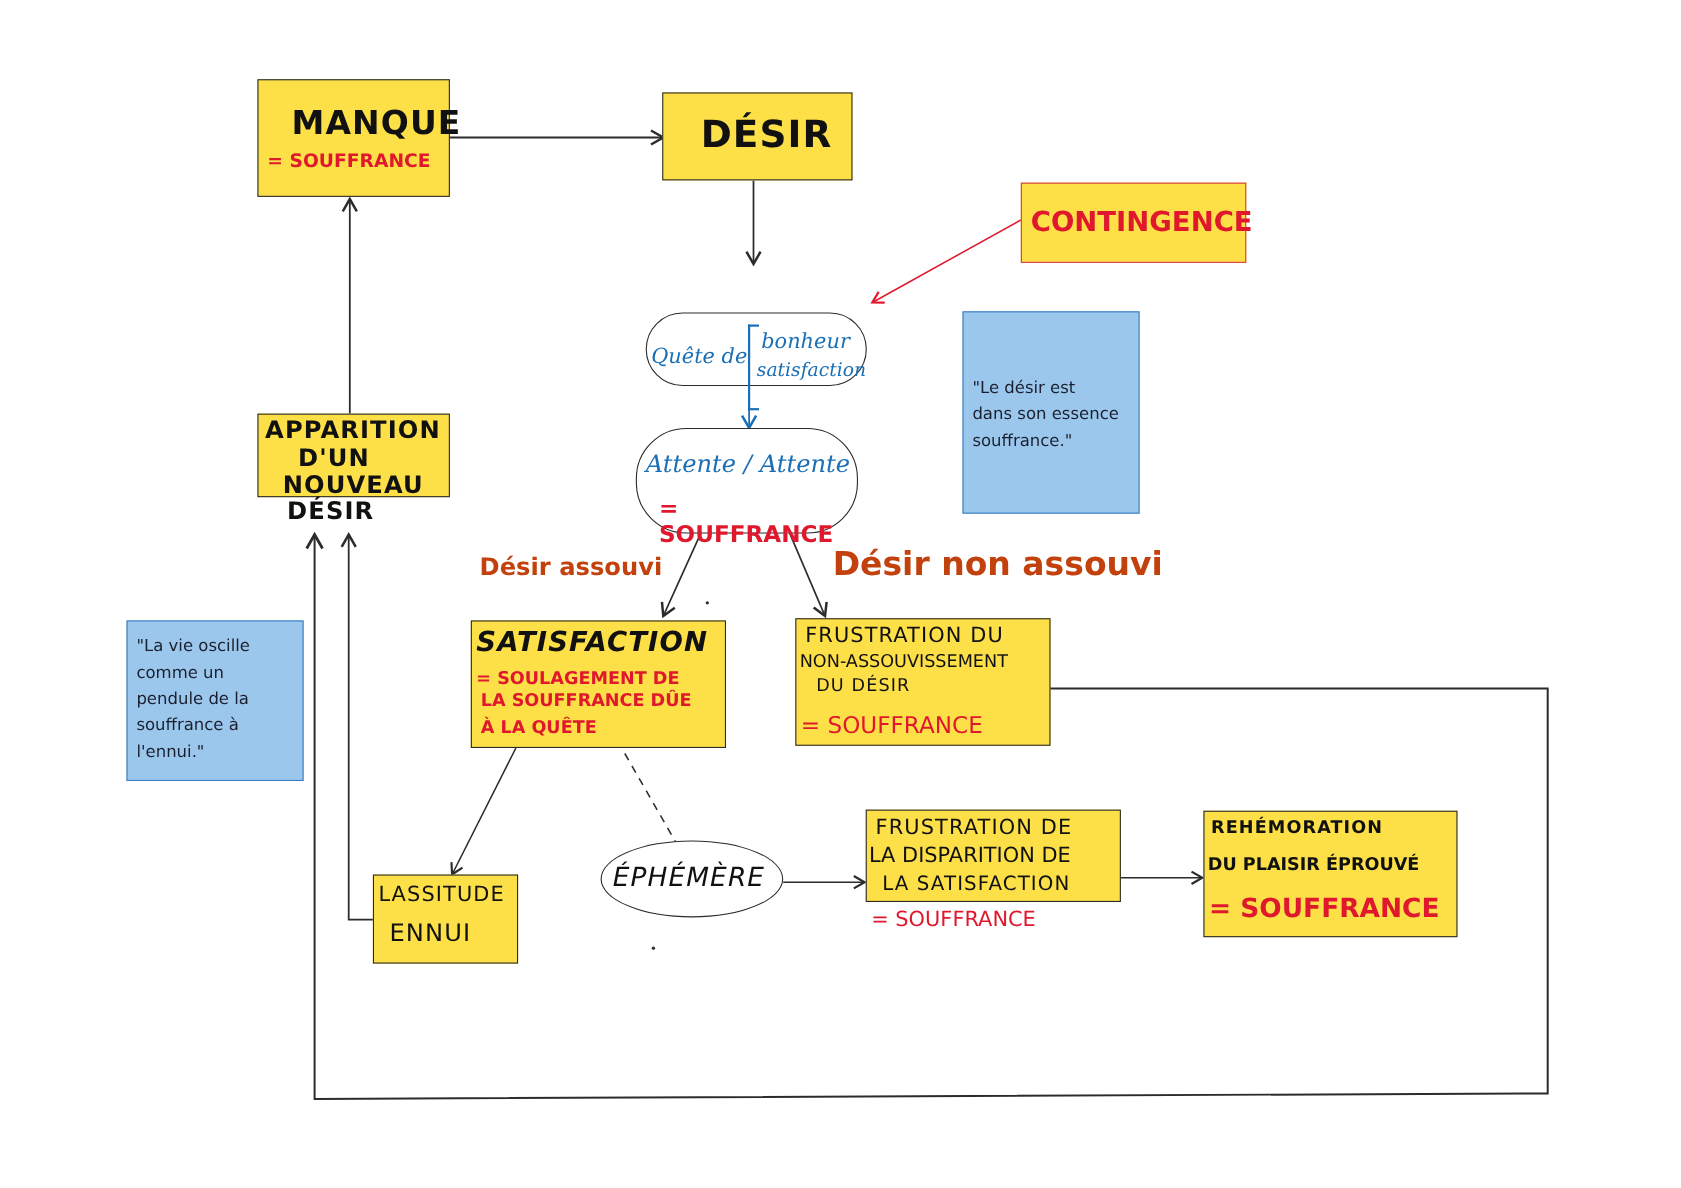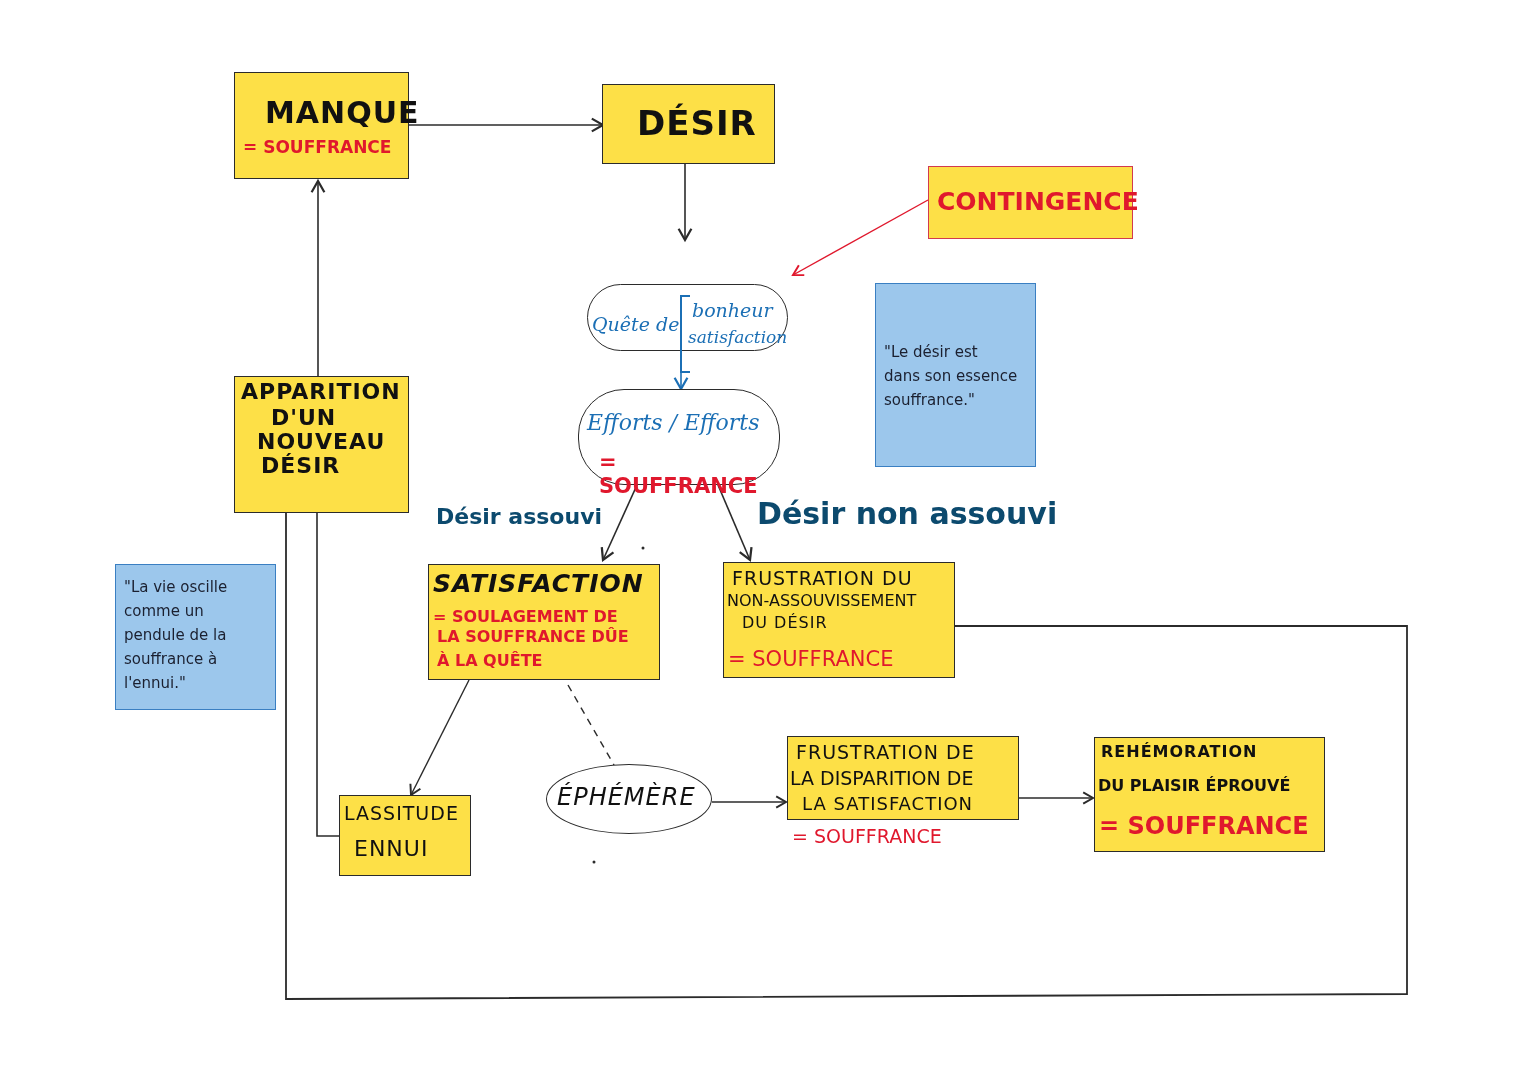--- a/index.html
+++ b/index.html
@@ -3,21 +3,21 @@
 <meta charset="utf-8">
 <style>
   html, body { margin:0; padding:0; background:#ffffff; }
   body { width:1528px; height:1080px; position:relative; overflow:hidden;
          font-family: "DejaVu Sans", sans-serif; }
   svg.wires { position:absolute; left:0; top:0; width:1528px; height:1080px; }
   .box { position:absolute; box-sizing:border-box; border:1.6px solid #2b2b2b; background:#fde047; }
   .hand { font-family: "DejaVu Sans", sans-serif; font-weight:bold; color:#111; letter-spacing:1px; }
   .red { color:#e0182d; }
   .blue { color:#1b6fb5; font-family:"DejaVu Serif", serif; font-style:italic; font-weight:normal; }
-  .green { color:#0c4a6e; font-family:"DejaVu Sans", sans-serif; font-weight:bold; position:absolute; }
+  .green { color:#c2410c; font-family:"DejaVu Sans", sans-serif; font-weight:bold; position:absolute; }
   .quote { position:absolute; box-sizing:border-box; background:#9cc7ec; border:1.5px solid #3a7fc2;
            font-family:"DejaVu Sans", sans-serif; font-size:15px; line-height:24px; color:#1b2030; }
   .pill { position:absolute; box-sizing:border-box; border:1.6px solid #2b2b2b; border-radius:40px; background:#fff; }
   .ellipse { position:absolute; box-sizing:border-box; border:1.6px solid #2b2b2b; border-radius:50%; background:#fff; }
   .line { display:block; white-space:nowrap; }
 </style>
 </head>
 <body>
 
 <svg class="wires" viewBox="0 0 1528 1080">
@@ -63,31 +63,31 @@
 </div>
 
 <div class="pill" style="left:587px;top:240px;width:201px;height:67px;border-radius:46px;margin-top:44px;">
   <div class="blue" style="position:absolute;left:4px;top:28px;font-size:19px;">Quête de</div>
   <div style="position:absolute;left:92px;top:10px;width:8px;height:74px;border-left:2px solid #1b6fb5;border-top:2px solid #1b6fb5;border-bottom:2px solid #1b6fb5;"></div>
   <div class="blue" style="position:absolute;left:104px;top:14px;font-size:19px;">bonheur</div>
   <div class="blue" style="position:absolute;left:100px;top:42px;font-size:17px;">satisfaction</div>
 </div>
 
 <div class="pill" style="left:578px;top:389px;width:202px;height:96px;border-radius:46px;">
-  <div class="blue" style="position:absolute;left:8px;top:20px;font-size:22px;">Efforts / Efforts</div>
+  <div class="blue" style="position:absolute;left:8px;top:20px;font-size:22px;">Attente / Attente</div>
   <div class="hand red" style="position:absolute;left:20px;top:60px;font-size:21px;letter-spacing:0;">= SOUFFRANCE</div>
 </div>
 
 <div class="quote" style="left:875px;top:283px;width:161px;height:184px;padding:56px 0 0 8px;">
   <span class="line">"Le désir est</span>
   <span class="line">dans son essence</span>
   <span class="line">souffrance."</span>
 </div>
 
-<div class="box" style="left:234px;top:376px;width:175px;height:137px;padding-left:40px;">
+<div class="box" style="left:234px;top:376px;width:175px;height:76px;padding-left:40px;">
   <div class="hand" style="position:absolute;left:6px;top:2px;font-size:22px;">APPARITION</div>
   <div class="hand" style="position:absolute;left:36px;top:28px;font-size:22px;">D'UN</div>
   <div class="hand" style="position:absolute;left:22px;top:52px;font-size:22px;">NOUVEAU</div>
   <div class="hand" style="position:absolute;left:26px;top:76px;font-size:22px;">DÉSIR</div>
 </div>
 
 <div class="green" style="left:436px;top:504px;font-size:22px;">Désir assouvi</div>
 <div class="green" style="left:757px;top:496px;font-size:30px;">Désir non assouvi</div>
 
 <div class="quote" style="left:115px;top:564px;width:161px;height:146px;padding:10px 0 0 8px;">

